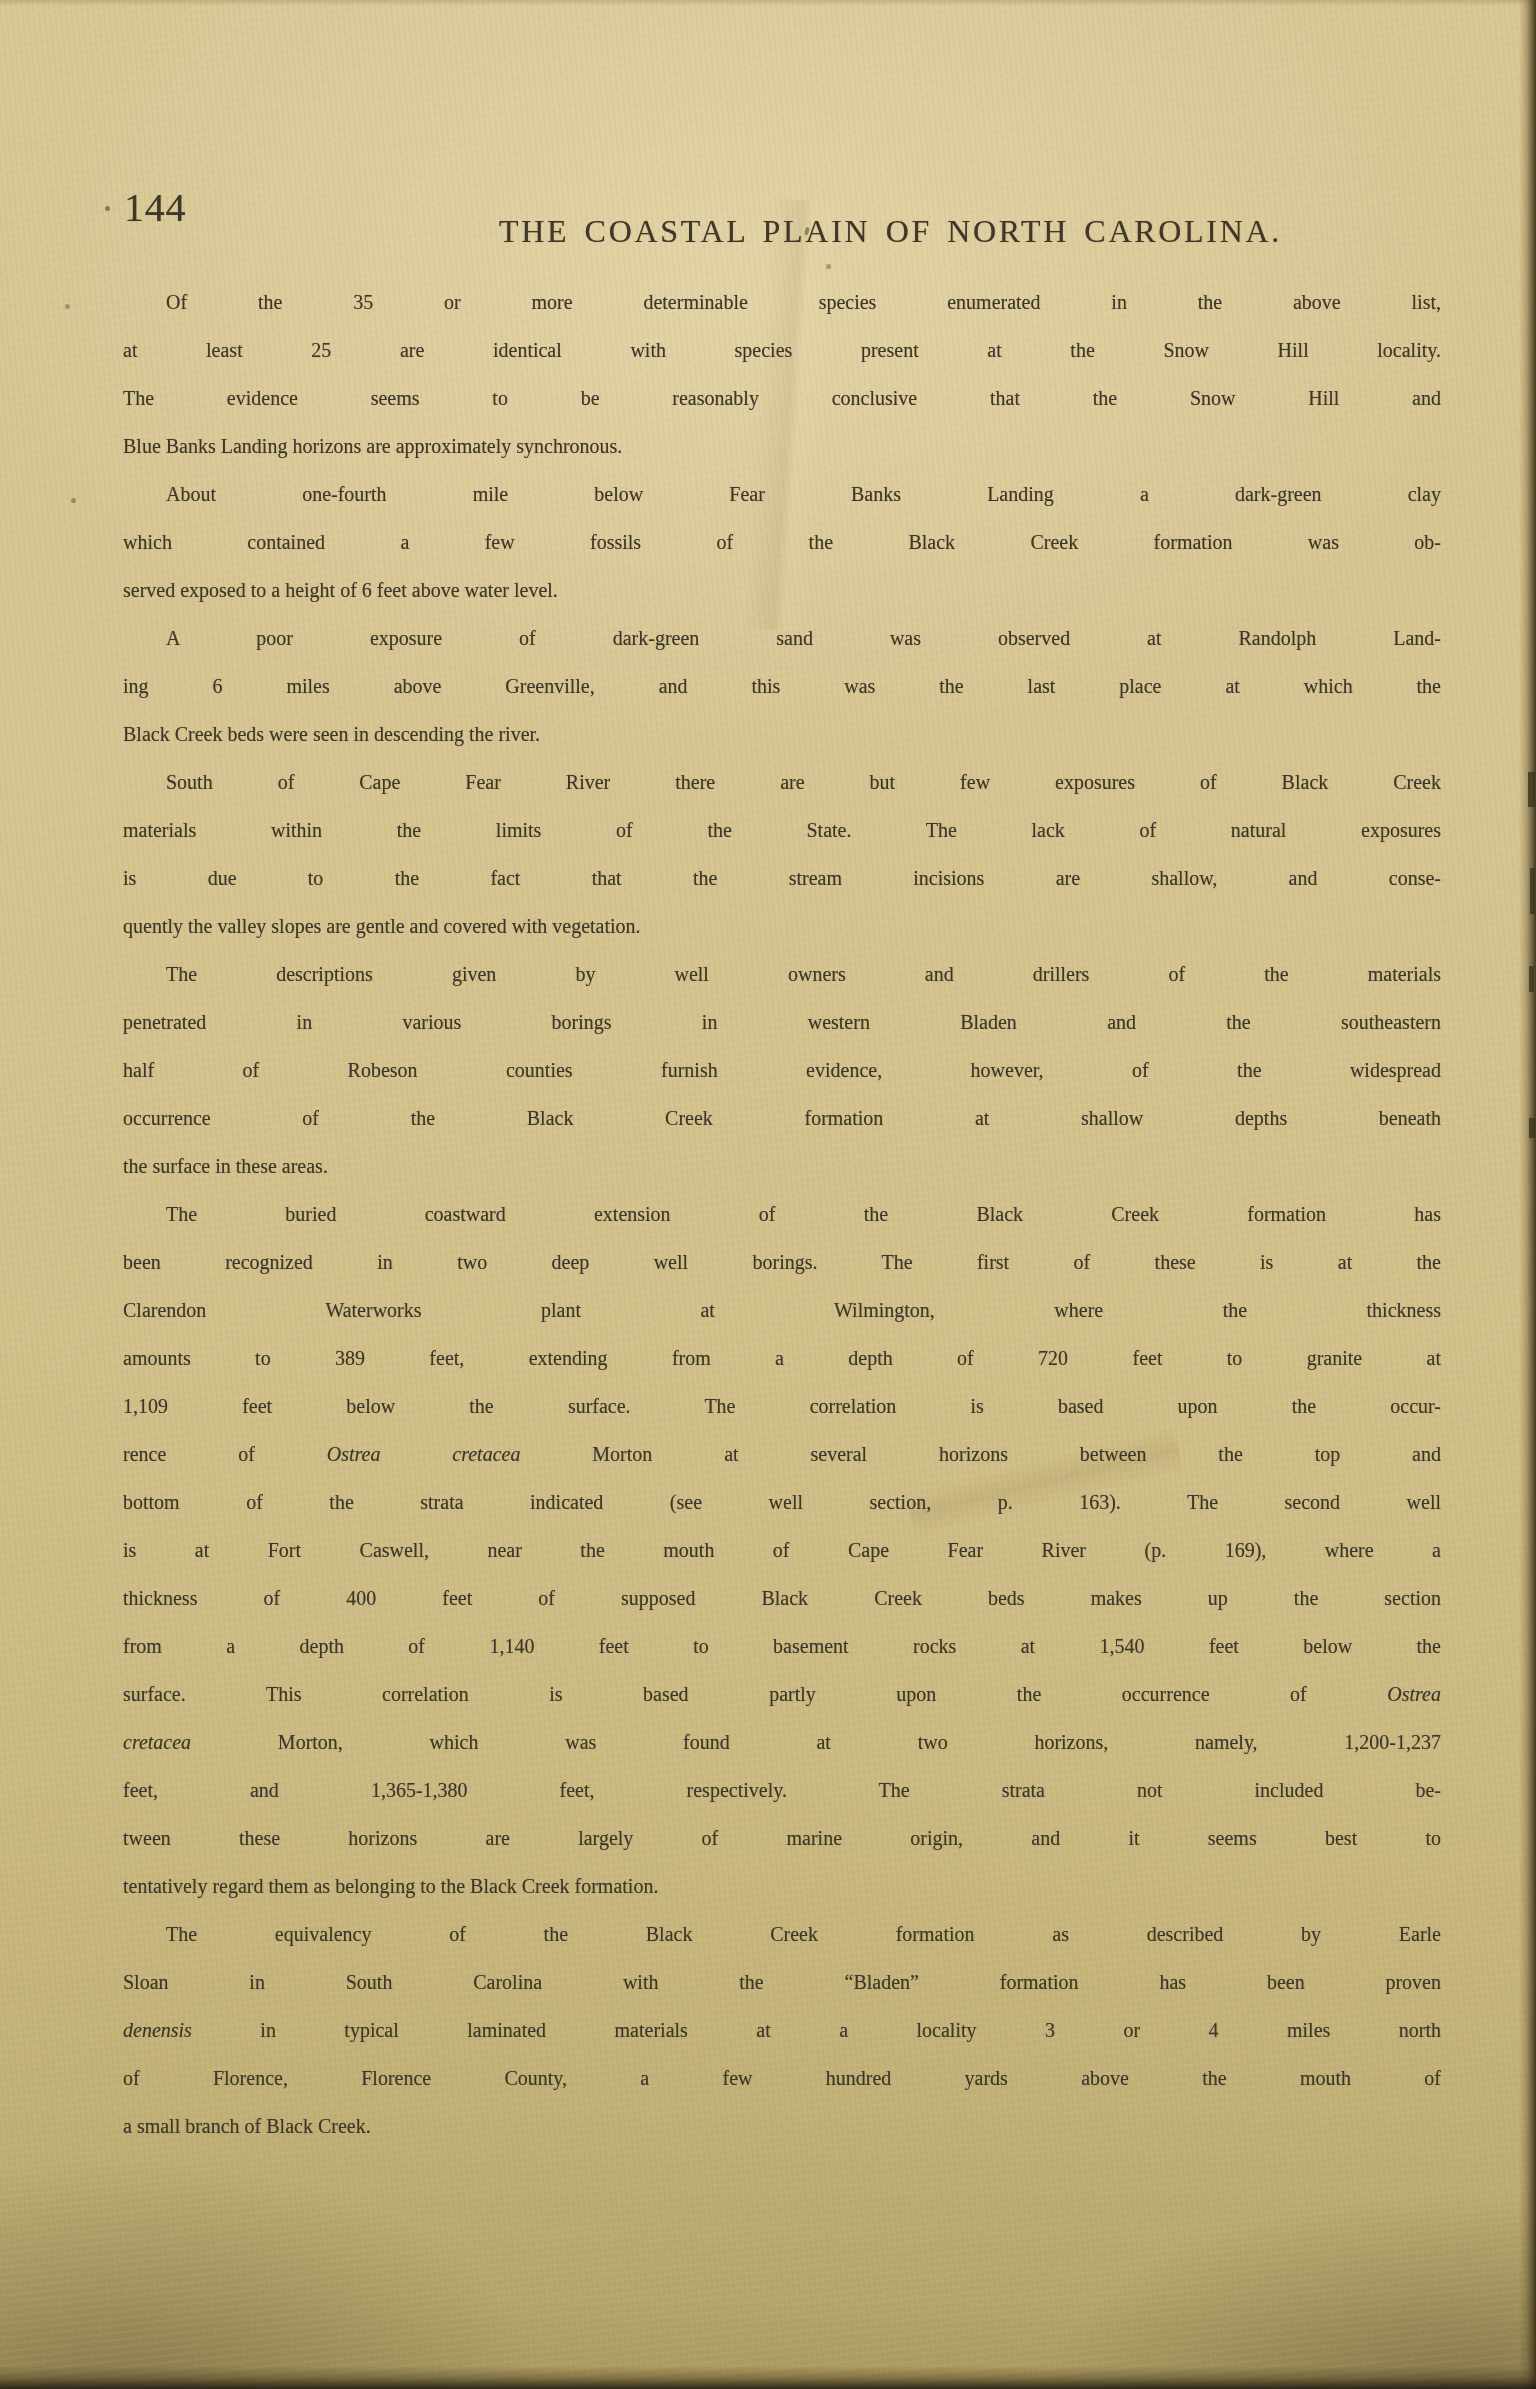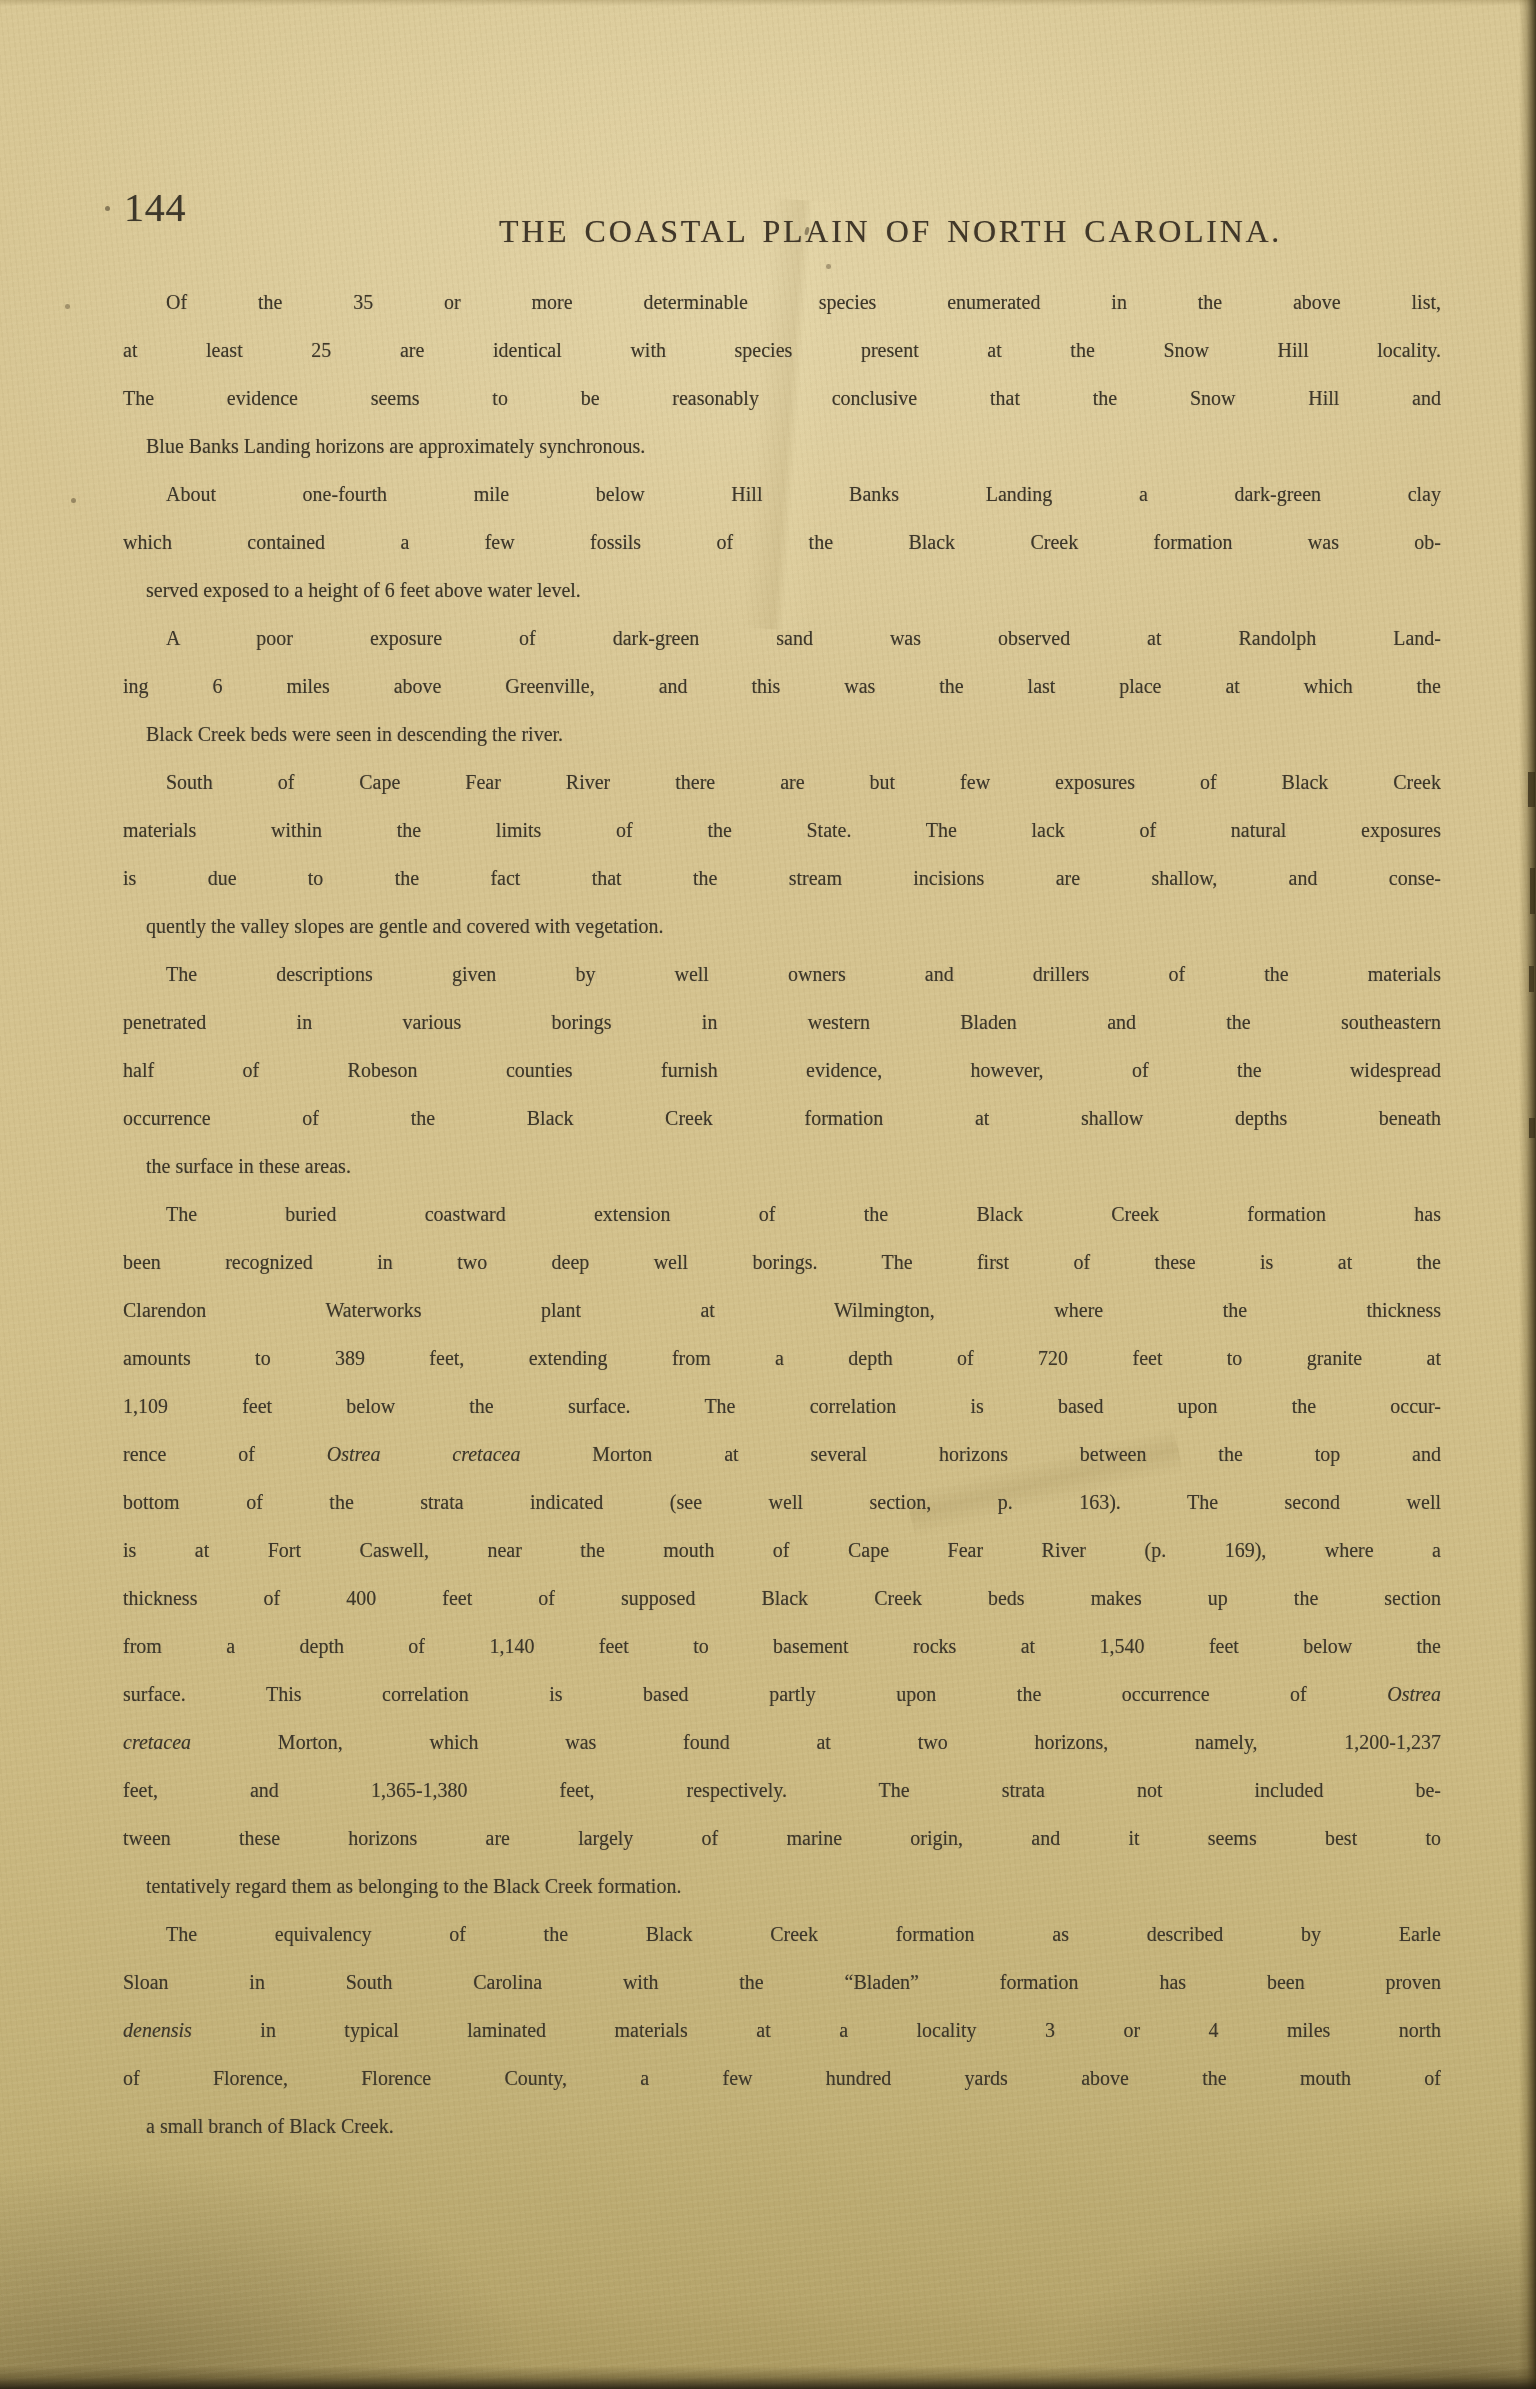--- a/index.html
+++ b/index.html
@@ -59,21 +59,21 @@
   .text-block {
     position: absolute; left: 123px; top: 278px; width: 1318px;
     font-size: 20px; color: #3d372a;
     text-shadow: 0 0 0.8px rgba(61,55,42,0.45);
   }
   .line {
     height: 48px; line-height: 48px; overflow: hidden;
     text-align: justify; text-align-last: justify;
   }
   .line.indent { text-indent: 43px; }
-  .line.last { text-align-last: left; margin-left: 23px; }
+  .line.last { text-align-last: left; }
   .it { font-style: italic; }
   .speck { position: absolute; border-radius: 50%; pointer-events: none; }
   .speck.s1 { left: 105px; top: 206px; width: 5.4px; height: 5.4px; background: rgba(70,58,38,0.55); }
   .speck.s2 { left: 65px;  top: 304px; width: 4.6px; height: 4.6px; background: rgba(80,66,42,0.4); }
   .speck.s3 { left: 71px;  top: 498px; width: 5.4px; height: 5.4px; background: rgba(75,62,40,0.45); }
   .speck.s4 { left: 805px; top: 227px; width: 3.8px; height: 7.7px; border-radius: 40%; transform: rotate(14deg); background: rgba(70,58,38,0.5); }
   .speck.s5 { left: 826px; top: 264px; width: 4.6px; height: 4.6px; background: rgba(80,66,42,0.4); }
   .dash { position: absolute; background: rgba(35,28,16,0.8); pointer-events: none; }
   .dash.d1 { right: 1.5px; top: 772px; width: 6.1px; height: 35px; }
   .dash.d2 { right: 0.8px; top: 868px; width: 5.4px; height: 46px; }
@@ -91,21 +91,21 @@
   <div class="header">
     <span class="page-number">144</span>
     <span class="running-head">THE COASTAL PLAIN OF NORTH CAROLINA.</span>
   </div>
 
   <div class="text-block">
       <div class="line indent"><span>Of the 35 or more determinable species enumerated in the above list,</span></div>
       <div class="line"><span>at least 25 are identical with species present at the Snow Hill locality.</span></div>
       <div class="line"><span>The evidence seems to be reasonably conclusive that the Snow Hill and</span></div>
       <div class="line last"><span>Blue Banks Landing horizons are approximately synchronous.</span></div>
-      <div class="line indent"><span>About one-fourth mile below Hill Banks Landing a dark-green clay</span></div>
+      <div class="line indent"><span>About one-fourth mile below Fear Banks Landing a dark-green clay</span></div>
       <div class="line"><span>which contained a few fossils of the Black Creek formation was ob-</span></div>
       <div class="line last"><span>served exposed to a height of 6 feet above water level.</span></div>
       <div class="line indent"><span>A poor exposure of dark-green sand was observed at Randolph Land-</span></div>
       <div class="line"><span>ing 6 miles above Greenville, and this was the last place at which the</span></div>
       <div class="line last"><span>Black Creek beds were seen in descending the river.</span></div>
       <div class="line indent"><span>South of Cape Fear River there are but few exposures of Black Creek</span></div>
       <div class="line"><span>materials within the limits of the State. The lack of natural exposures</span></div>
       <div class="line"><span>is due to the fact that the stream incisions are shallow, and conse-</span></div>
       <div class="line last"><span>quently the valley slopes are gentle and covered with vegetation.</span></div>
       <div class="line indent"><span>The descriptions given by well owners and drillers of the materials</span></div>

